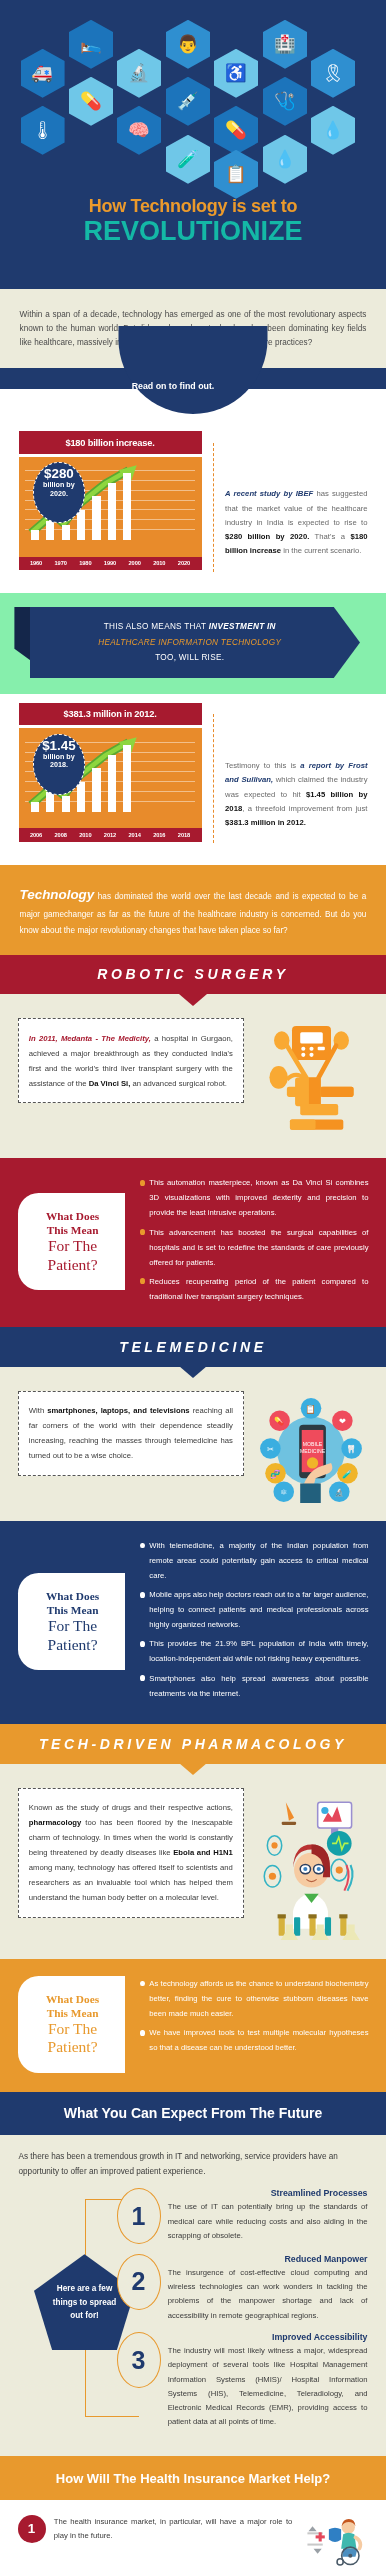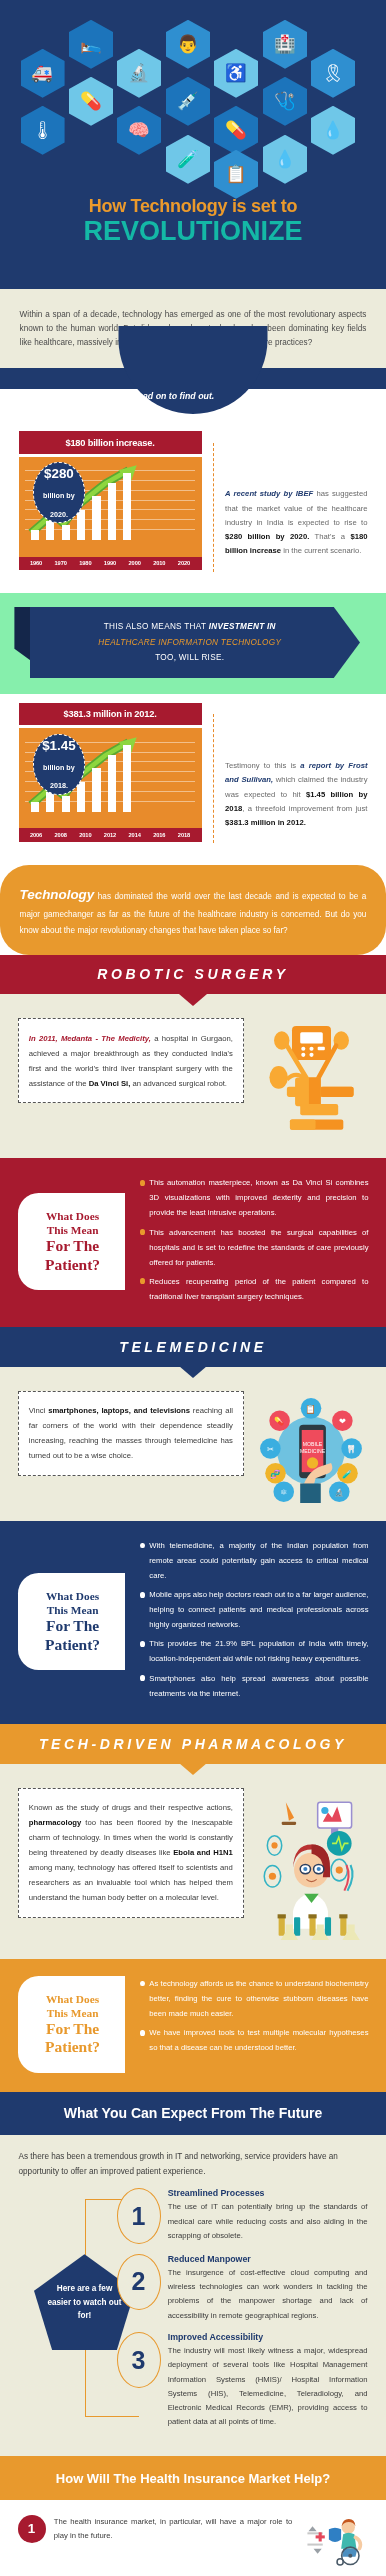--- a/index.html
+++ b/index.html
@@ -59,23 +59,23 @@
     position: absolute; top: 0; left: 0; width: 386px; height: 20.6px;
     background: #1f3a6e;
   }
   .readon-circle {
     position: absolute; top: -42px; left: 50%; transform: translateX(-50%);
     width: 149px; height: 88px;
     background: #1f3a6e;
     border-radius: 0 0 77px 77px;
   }
   .readon-text {
-    position: absolute; top: 23px; left: 0; width: 346px;
+    position: absolute; top: 13px; left: 0; width: 346px;
     text-align: center; color: #fff; font-size: 8.8px;
-    font-style: italic; font-weight: bold;
+    font-weight: bold;
   }
 
   
   .stat {
     display: flex; padding: 9.3px 18.5px 16.5px 18.5px; background: #fff;
     align-items: flex-start;
   }
   .stat-left { width: 183px; flex: none; }
   .stat-cap {
     background: #a71a2f; color: #fff; font-size: 9.3px; font-weight: bold;
@@ -93,21 +93,21 @@
   }
   .bars i { display: block; width: 8.2px; background: #fff; }
   .arrow {
     position: absolute; left: 9.3px; bottom: 18.5px; width: 118px; height: 77px;
   }
   .bubble {
     position: absolute; left: 14.4px; top: 5.2px;
     width: 52px; height: 61px; border-radius: 50%;
     background: #1f3a6e; border: 1.5px dashed #fff;
     color: #fff; display: flex; flex-direction: column;
-    align-items: center; justify-content: space-between; text-align: center;
+    align-items: center; justify-content: flex-start; text-align: center;
     line-height: 1.15; padding: 3.1px;
   }
   .bubble .big { font-size: 13.4px; font-weight: bold; }
   .bubble .sml { font-size: 7.2px; font-weight: bold; }
   .axis {
     background: #a71a2f; color: #fff; font-size: 5.7px; font-weight: bold;
     display: flex; justify-content: space-around; padding: 3.6px 5.2px;
     letter-spacing: -0.1px;
   }
   .stat-divider {
@@ -130,21 +130,21 @@
   .arrowband .ln { font-size: 8.2px; letter-spacing: 0.3px; line-height: 1.9; }
   .arrowband em { font-style: italic; font-weight: bold; }
   .arrowband .hl { color: #eb9a2c; font-style: italic; font-weight: normal; }
   .arrowtail {
     position: absolute; left: 14.4px; top: 13.4px;
     width: 16.5px; height: 54px; background: #14264a;
     clip-path: polygon(0 0, 100% 0, 100% 100%, 0 78%);
   }
 
   
-  .orangequote { background: #e8992d; padding: 16.5px 19.6px; border-radius: 29px; }
+  .orangequote { background: #e8992d; padding: 16.5px 19.6px; }
   .orangequote p { color: #fff; font-size: 8.2px; line-height: 1.9; text-align: justify; }
   .orangequote .lead { font-size: 13.4px; font-weight: bold; font-style: italic; }
 
   
   .sechead {
     position: relative; text-align: center; padding: 11.3px 5.2px 12.4px 5.2px;
     color: #fff; font-size: 14px; font-weight: bold; font-style: italic;
     letter-spacing: 3.6px;
   }
   .sechead.red { background: #a71a2f; }
@@ -183,21 +183,21 @@
   .wdtm.blue { background: #1f3a6e; }
   .wdtm.orange { background: #e8992d; }
   .wdtm-tab {
     width: 107px; flex: none; background: #fff;
     border-radius: 20.6px 0 0 20.6px;
     padding: 15.5px 7.2px 15.5px 10.3px;
     align-self: center; text-align: center;
     font-family: "Liberation Serif", serif;
   }
   .wdtm-tab .t1 { font-size: 11.3px; font-weight: bold; line-height: 1.25; }
-  .wdtm-tab .t2 { font-size: 15.5px; font-weight: bold; line-height: 1.2; }
+  .wdtm-tab .t2 { font-size: 15.5px; font-weight: normal; line-height: 1.2; }
   .wdtm.red .wdtm-tab { color: #a71a2f; }
   .wdtm.blue .wdtm-tab { color: #1f3a6e; }
   .wdtm.orange .wdtm-tab { color: #e8992d; }
   .wdtm-list { flex: 1; padding-left: 13.4px; }
   .wdtm-list li {
     list-style: none; position: relative; color: #fff;
     font-size: 7.7px; line-height: 1.95; text-align: justify;
     padding-left: 9.3px; margin-bottom: 4.1px;
   }
   .wdtm-list li::before {
@@ -244,21 +244,21 @@
   }
   .stepitem { display: flex; margin-bottom: 9.3px; align-items: flex-start; }
   .stepnum {
     width: 44px; height: 56px; flex: none; margin-left: 98px;
     border: 1px solid #e8992d; border-radius: 50%;
     display: flex; align-items: center; justify-content: center;
     color: #1f3a6e; font-size: 25px; font-weight: bold;
     background: #ecebdb; position: relative; z-index: 2;
   }
   .steptext { flex: 1; padding-left: 7.2px; }
-  .steptext h4 { color: #1f3a6e; font-size: 8.8px; margin-bottom: 2.1px; }
+  .steptext h4 { color: #1f3a6e; font-size: 8.8px; margin-bottom: 2.1px; text-align: right; }
   .steptext p { font-size: 7.7px; line-height: 1.85; color: #3b3b3b; text-align: justify; }
 
   
   .inshead {
     background: #e8992d; color: #fff; text-align: center;
     font-size: 13px; font-weight: bold; padding: 14.4px 5.2px;
   }
   .insbody { background: #fff; padding: 14.4px 17.5px 10.3px 17.5px; }
   .insrow { display: flex; align-items: flex-start; margin-bottom: 11.3px; }
   .insnum {
@@ -467,21 +467,21 @@
     <ul class="wdtm-list">
       <li>This automation masterpiece, known as Da Vinci Si combines 3D visualizations with improved dexterity and precision to provide the least intrusive operations.</li>
       <li>This advancement has boosted the surgical capabilities of hospitals and is set to redefine the standards of care previously offered for patients.</li>
       <li>Reduces recuperating period of the patient compared to traditional liver transplant surgery techniques.</li>
     </ul>
   </div>
 
   <div class="sechead blue">TELEMEDICINE</div>
   <div class="cardrow">
     <div class="dashcard">
-      <span>Vinci </span><b>smartphones, laptops, and televisions</b><span> reaching all far corners of the world with their dependence steadily increasing, reaching the masses through telemedicine has turned out to be a wise choice.</span>
+      <span>With </span><b>smartphones, laptops, and televisions</b><span> reaching all far corners of the world with their dependence steadily increasing, reaching the masses through telemedicine has turned out to be a wise choice.</span>
     </div>
     <div class="cardart">
       <svg width="108" height="108" viewBox="0 0 210 210">
         <circle cx="105" cy="108" r="66" fill="#6fc2e0"></circle>
         <circle cx="105" cy="26" r="20" fill="#3aaee0"></circle>
           <text x="105" y="33" font-size="17" text-anchor="middle" fill="#fff">📋</text>
         <circle cx="44" cy="50" r="20" fill="#ef4b5c"></circle>
           <text x="44" y="57" font-size="16" text-anchor="middle" fill="#fff">💊</text>
         <circle cx="166" cy="50" r="20" fill="#ef4b5c"></circle>
           <text x="166" y="57" font-size="16" text-anchor="middle" fill="#fff">❤</text>
@@ -586,21 +586,21 @@
 
   <div class="futurehead">What You Can Expect From The Future</div>
   <div class="futurebody">
     <p class="lede">As there has been a tremendous growth in IT and networking, service providers have an opportunity to offer an improved patient experience.</p>
     <div class="futuregrid">
       <div class="connector-v"></div>
       <div class="connector-h1"></div>
       <div class="connector-v2"></div>
       <div class="connector-h3"></div>
       <div class="pent-col">
-        <div class="pentagon">Here are a few easier to watch out for!</div>
+        <div class="pentagon">Here are a few things to spread out for!</div>
       </div>
       <div class="stepitem">
         <div class="stepnum">1</div>
         <div class="steptext">
           <h4>Streamlined Processes</h4>
           <p>The use of IT can potentially bring up the standards of medical care while reducing costs and also aiding in the scrapping of obsolete.</p>
         </div>
       </div>
       <div class="stepitem">
         <div class="stepnum">2</div>

